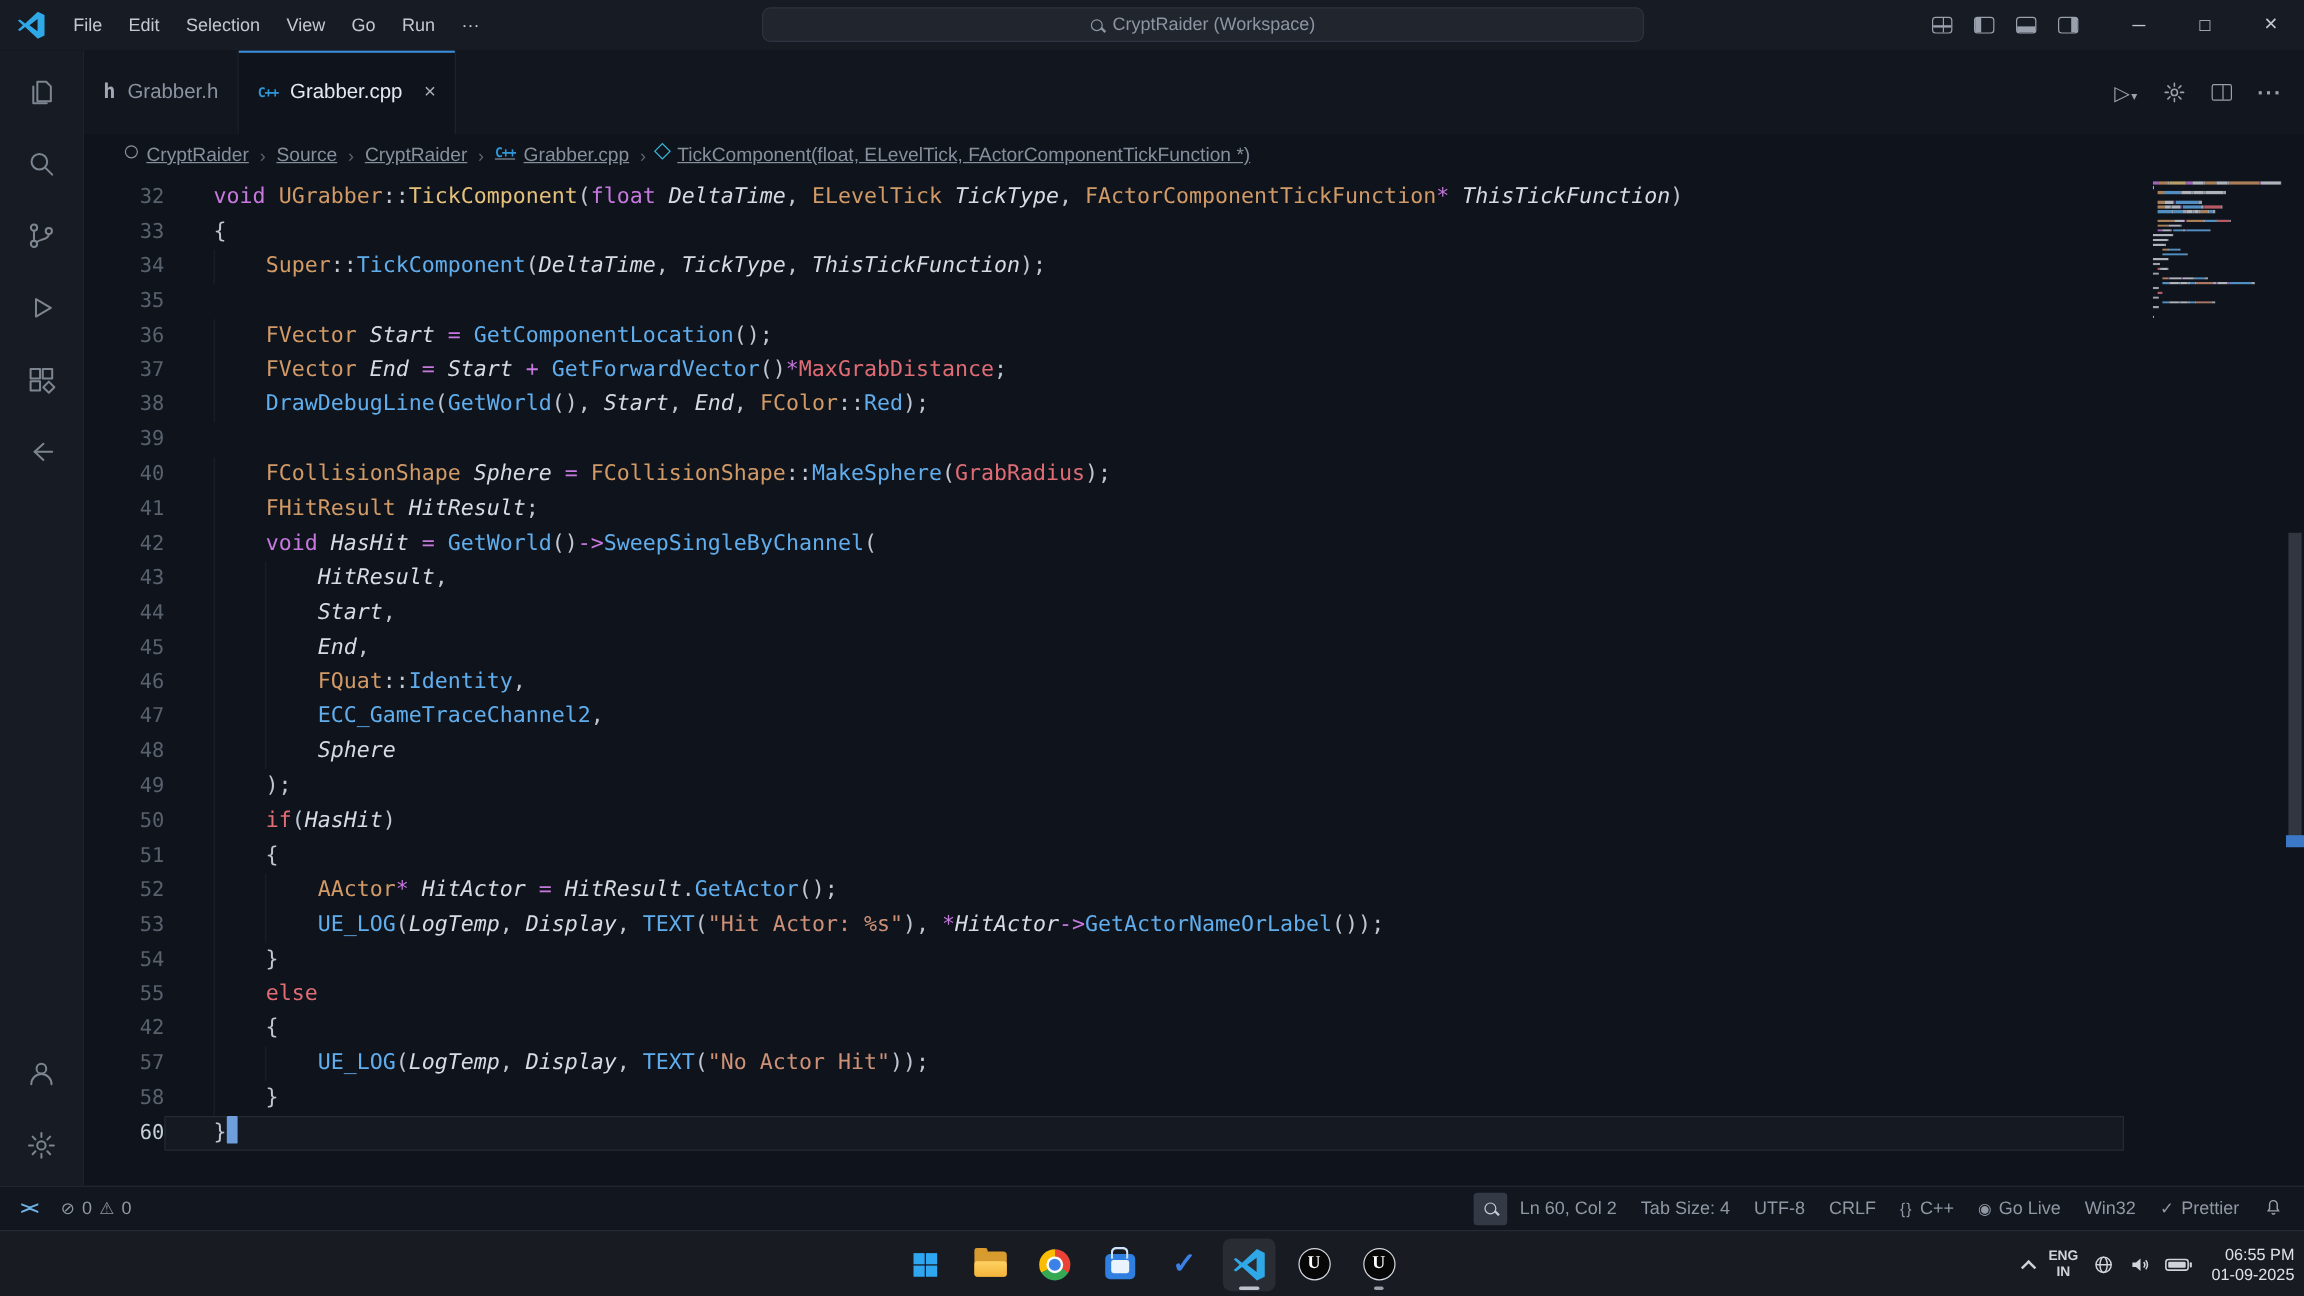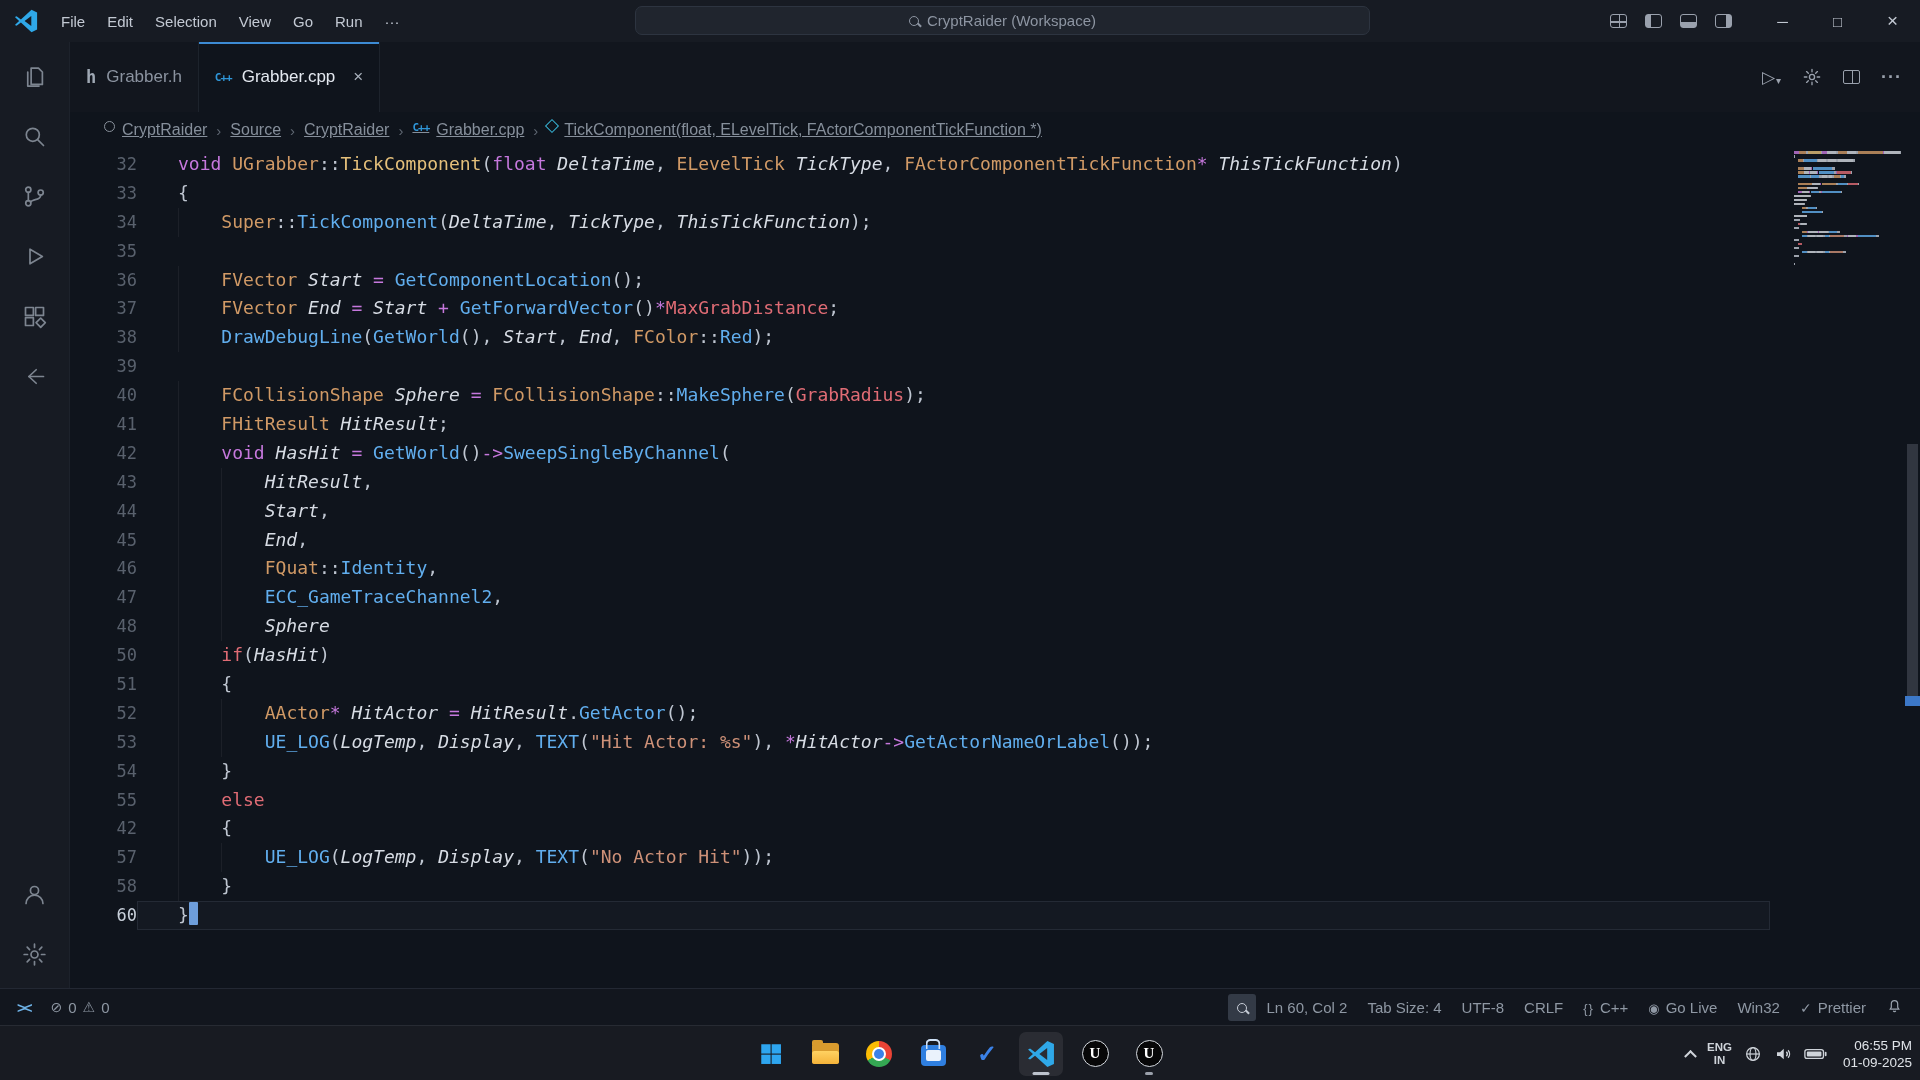--- a/index.html
+++ b/index.html
@@ -356,20 +356,24 @@
       </div>
       <div class="code-line">
         <div class="line-number">47</div>
         <div class="line-text"><span class="guide" style="left: 41px;"></span><span class="guide" style="left: 84.36px;"></span><span class="tk-w">        </span><span class="tk-n">ECC_GameTraceChannel2</span><span class="tk-p">,</span></div>
       </div>
       <div class="code-line">
         <div class="line-number">48</div>
         <div class="line-text"><span class="guide" style="left: 41px;"></span><span class="guide" style="left: 84.36px;"></span><span class="tk-v">        Sphere</span></div>
       </div>
       <div class="code-line">
+        <div class="line-number">49</div>
+        <div class="line-text"><span class="guide" style="left: 41px;"></span><span class="tk-p">    );</span></div>
+      </div>
+      <div class="code-line">
         <div class="line-number">50</div>
         <div class="line-text"><span class="guide" style="left: 41px;"></span><span class="tk-w">    </span><span class="tk-c">if</span><span class="tk-p">(</span><span class="tk-v">HasHit</span><span class="tk-p">)</span></div>
       </div>
       <div class="code-line">
         <div class="line-number">51</div>
         <div class="line-text"><span class="guide" style="left: 41px;"></span><span class="tk-p">    {</span></div>
       </div>
       <div class="code-line">
         <div class="line-number">52</div>
         <div class="line-text"><span class="guide" style="left: 41px;"></span><span class="guide" style="left: 84.36px;"></span><span class="tk-w">        </span><span class="tk-t">AActor</span><span class="tk-o">*</span><span class="tk-v"> HitActor </span><span class="tk-o">=</span><span class="tk-v"> HitResult</span><span class="tk-p">.</span><span class="tk-f">GetActor</span><span class="tk-p">();</span></div>

